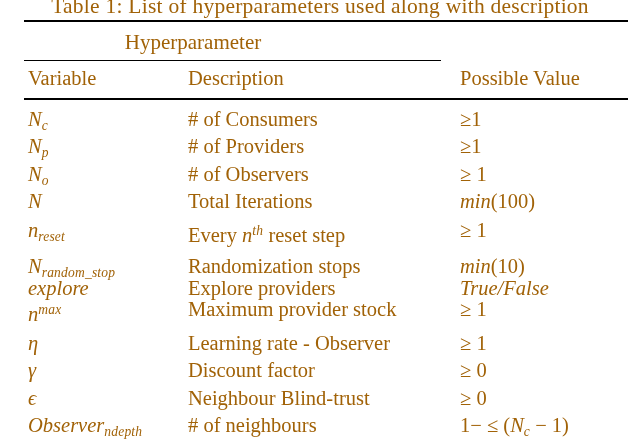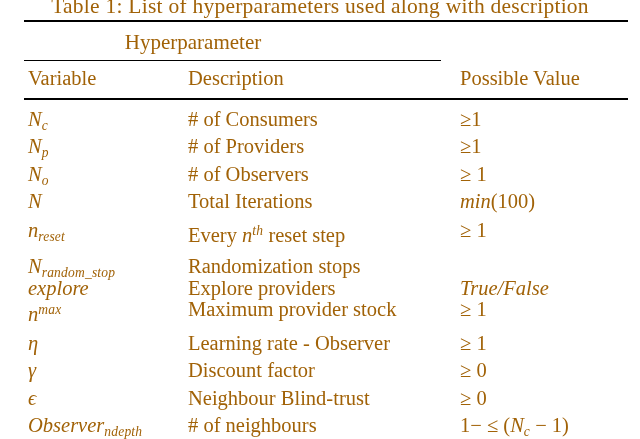--- a/index.html
+++ b/index.html
@@ -125,20 +125,21 @@
         <span class="cell col-value"><span class="seg-i">min</span><span class="seg-r">(100)</span></span>
       </div>
       <div class="t-row" style="top: 216.5px;">
         <span class="cell col-variable"><span class="seg-i">n</span><span class="seg-isub">reset</span></span>
         <span class="cell col-description"><span class="seg-r">Every </span><span class="seg-i">n</span><span class="seg-isup">th</span><span class="seg-r"> reset step</span></span>
         <span class="cell col-value"><span class="seg-r">≥ 1</span></span>
       </div>
       <div class="t-row" style="top: 253px;">
         <span class="cell col-variable"><span class="seg-i">N</span><span class="seg-isub">random_stop</span></span>
         <span class="cell col-description"><span class="seg-r">Randomization stops</span></span>
+        <span class="cell col-value"><span class="seg-i">min</span><span class="seg-r">(10)</span></span>
       </div>
       <div class="t-row" style="top: 274.5px;">
         <span class="cell col-variable"><span class="seg-i">explore</span></span>
         <span class="cell col-description"><span class="seg-r">Explore providers</span></span>
         <span class="cell col-value"><span class="seg-i">True/False</span></span>
       </div>
       <div class="t-row" style="top: 296px; padding-left: 8px;">
         <span class="cell col-variable"><span class="seg-i">n</span><span class="seg-isup">max</span></span>
         <span class="cell col-description"><span class="seg-r">Maximum provider stock</span></span>
         <span class="cell col-value"><span class="seg-r">≥ 1</span></span>

